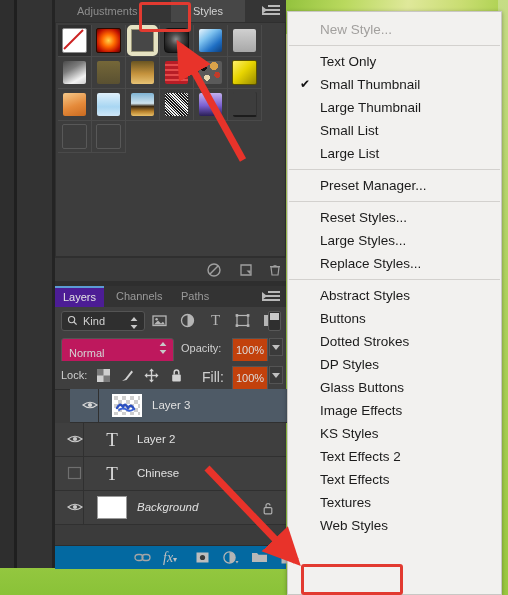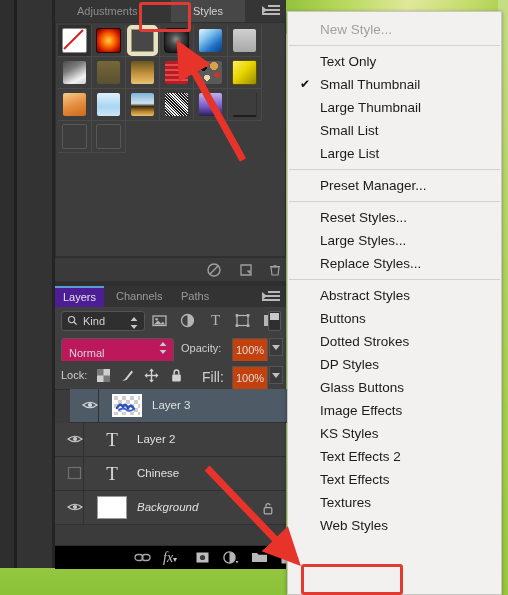--- a/index.html
+++ b/index.html
@@ -109,21 +109,21 @@
   .thumb{position:absolute;left:42px;top:5px;width:30px;height:23px;background:#fff;
     border:1px solid #9a9a9a;box-sizing:border-box;}
   .thumb.sel-th{border:2px solid #ffffff;}
   .tglyph{position:absolute;left:42px;top:5px;width:30px;height:23px;
     display:flex;align-items:center;justify-content:center;color:#dcdcdc;
     font-family:"Liberation Serif",serif;font-size:19px;}
   .lname{position:absolute;left:82px;top:10px;font-size:11.5px;color:#e0e0e0;}
   .lname.italic{font-style:italic;}
   .locklayer{position:absolute;right:12px;top:10px;width:12px;height:13px;}
 
-  .layers-foot{position:absolute;left:0;top:545px;width:231px;height:23px;background:#000000;
+  .layers-foot{position:absolute;left:0;top:545px;width:231px;height:23px;background:#0369a1;
     border-top:1px solid #2d2d2d;}
   .lf{position:absolute;top:4px;height:15px;color:#a8a8a8;}
 
   
   .gap-strip{position:absolute;left:0;top:281px;width:231px;height:5px;background:#2e2e2e;}
 
   
   .menu{position:absolute;left:287px;top:11px;width:215px;height:584px;
     background:#f2f1ef;border:1px solid #c9c7c4;box-sizing:border-box;
     box-shadow:0 1px 4px rgba(0,0,0,.35);}

